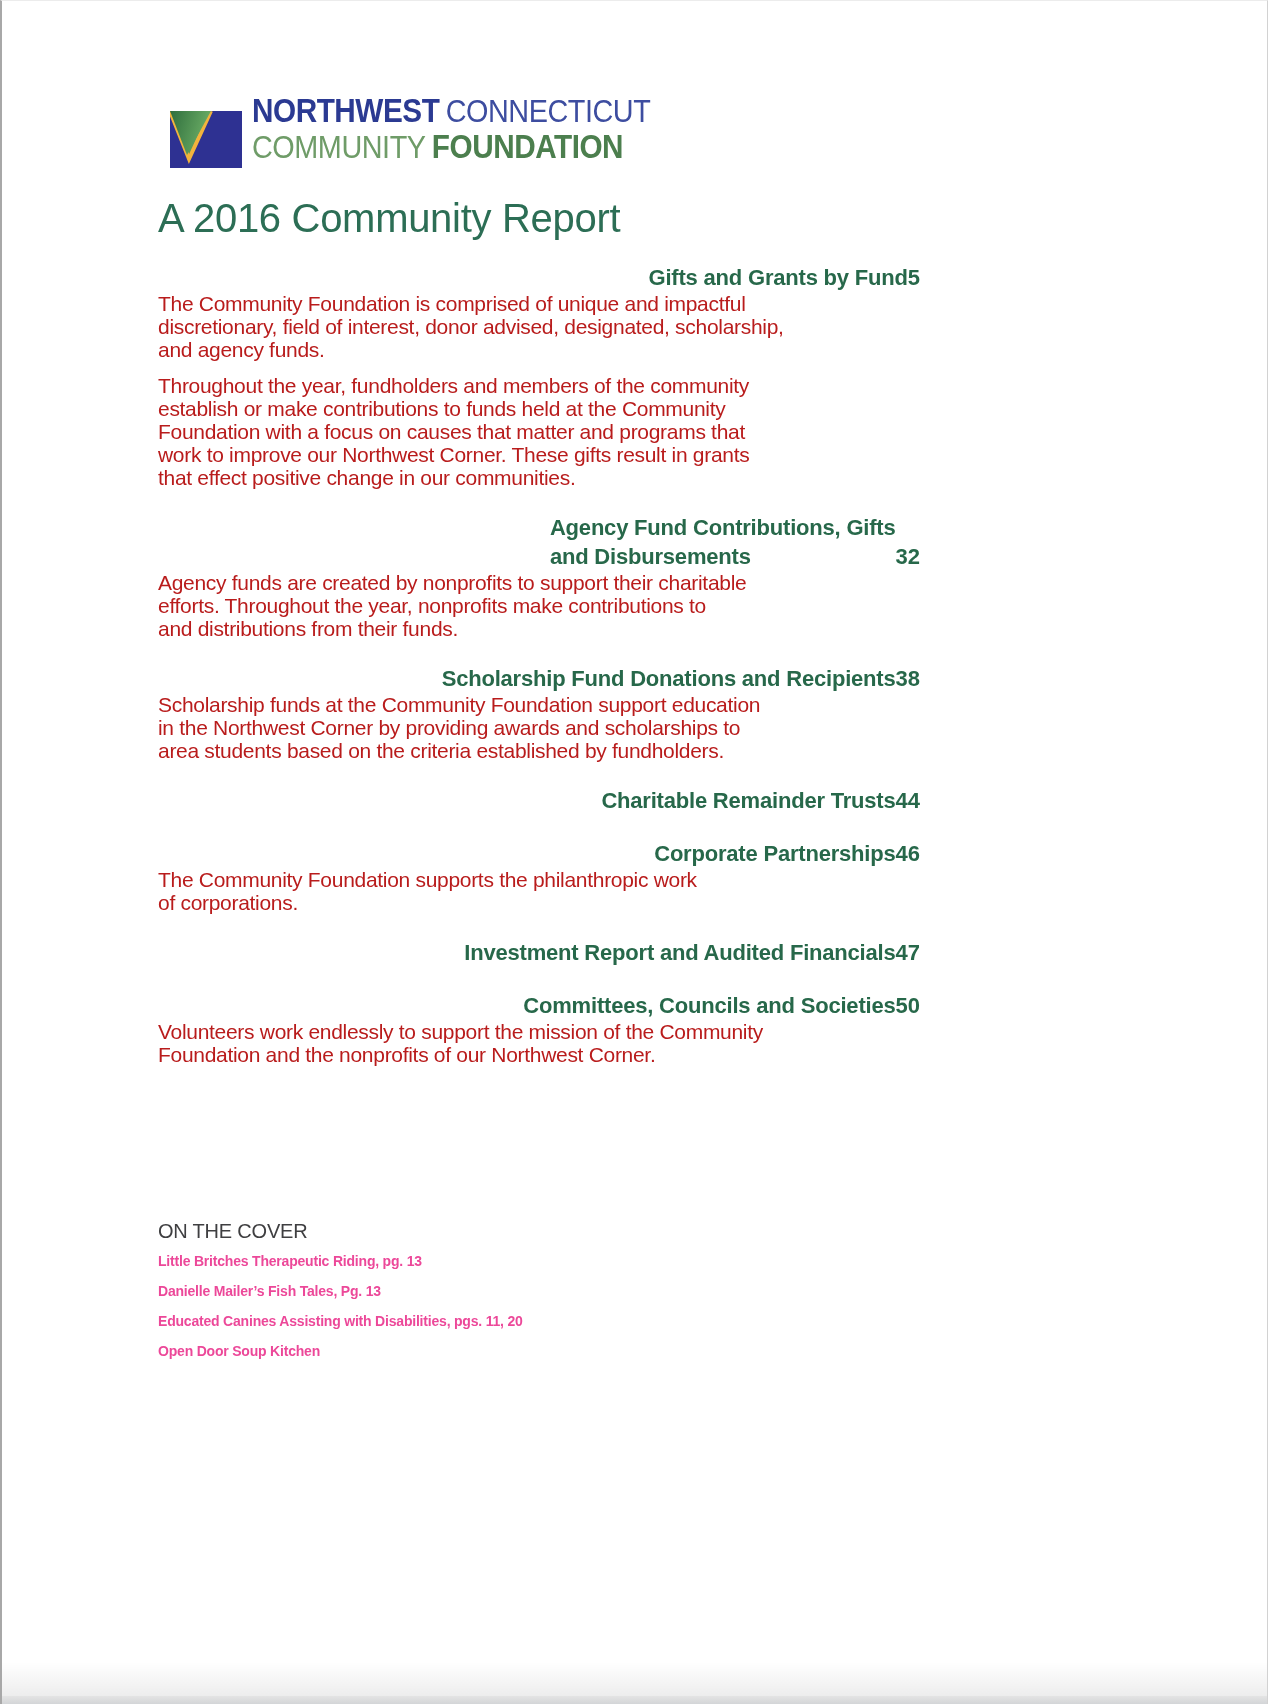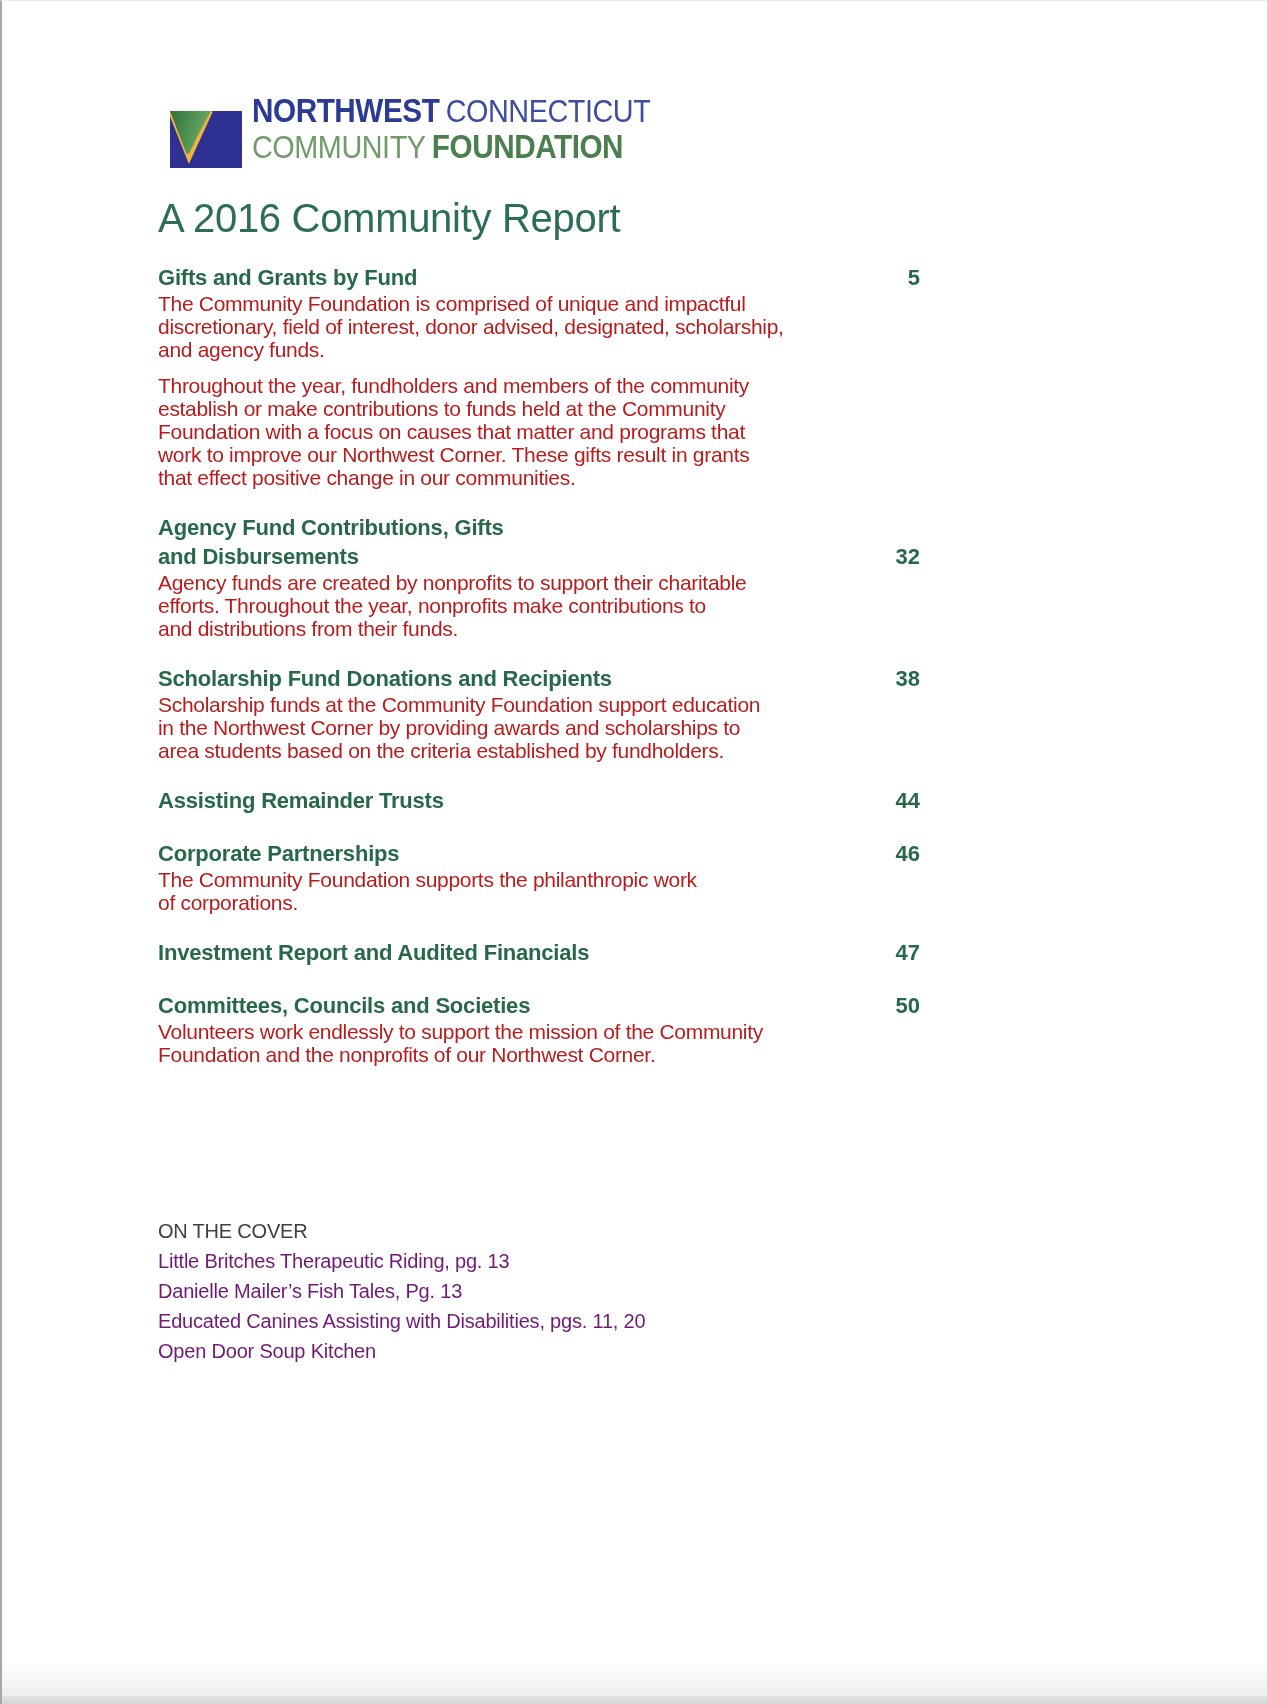--- a/index.html
+++ b/index.html
@@ -39,22 +39,23 @@
   
   .page-title{
     margin:30px 0 25px 0;
     font-size:40px;font-weight:400;line-height:40px;
     color:#2c6e55;letter-spacing:-0.3px;
   }
   
   .toc{width:762px;}
   .toc-entry{margin:0;}
   .toc-heading-row{
-    display:flex;align-items:flex-end;justify-content:space-between;
+    display:flex;align-items:flex-end;justify-content:flex-end;
     margin-top:24px;
+    margin-left:20px;
   }
   .toc-entry:first-child .toc-heading-row{margin-top:0;}
   .toc-title{
     margin:0;font-size:22px;font-weight:700;line-height:29px;
     color:#27684a;white-space:pre-line;letter-spacing:-0.2px;
   }
   .toc-page{
     font-size:22px;font-weight:700;line-height:29px;color:#27684a;
   }
   .toc-desc{
@@ -63,21 +64,21 @@
   }
   .toc-desc + .toc-desc{margin-top:13px;}
   
   .cover{margin-top:150px;}
   .cover-heading{
     font-size:20px;font-weight:400;line-height:30px;color:#3f3f41;
     letter-spacing:-0.2px;
   }
   .cover-list{list-style:none;margin:0;padding:0;}
   .cover-item{
-    font-size:20px;font-weight:400;line-height:30px;color:#701a75;
+    font-size:14px;font-weight:700;line-height:30px;color:#ec4899;
     letter-spacing:-0.2px;
   }
   
   .page-shadow{
     position:absolute;left:0;right:0;bottom:8px;height:34px;
     background:linear-gradient(to bottom, rgba(0,0,0,0) 0%, rgba(0,0,0,0.07) 100%);
     z-index:4;
   }
   .page-edge{
     position:absolute;left:0;right:0;bottom:0;height:8px;
@@ -144,21 +145,21 @@
         <div class="toc-heading-row">
           <h2 class="toc-title">Scholarship Fund Donations and Recipients</h2>
           <span class="toc-page">38</span>
         </div>
         <p class="toc-desc">Scholarship funds at the Community Foundation support education
 in the Northwest Corner by providing awards and scholarships to
 area students based on the criteria established by fundholders.</p>
       </div>
       <div class="toc-entry">
         <div class="toc-heading-row">
-          <h2 class="toc-title">Assisting Remainder Trusts</h2>
+          <h2 class="toc-title">Charitable Remainder Trusts</h2>
           <span class="toc-page">44</span>
         </div>
       </div>
       <div class="toc-entry">
         <div class="toc-heading-row">
           <h2 class="toc-title">Corporate Partnerships</h2>
           <span class="toc-page">46</span>
         </div>
         <p class="toc-desc">The Community Foundation supports the philanthropic work
 of corporations.</p>

